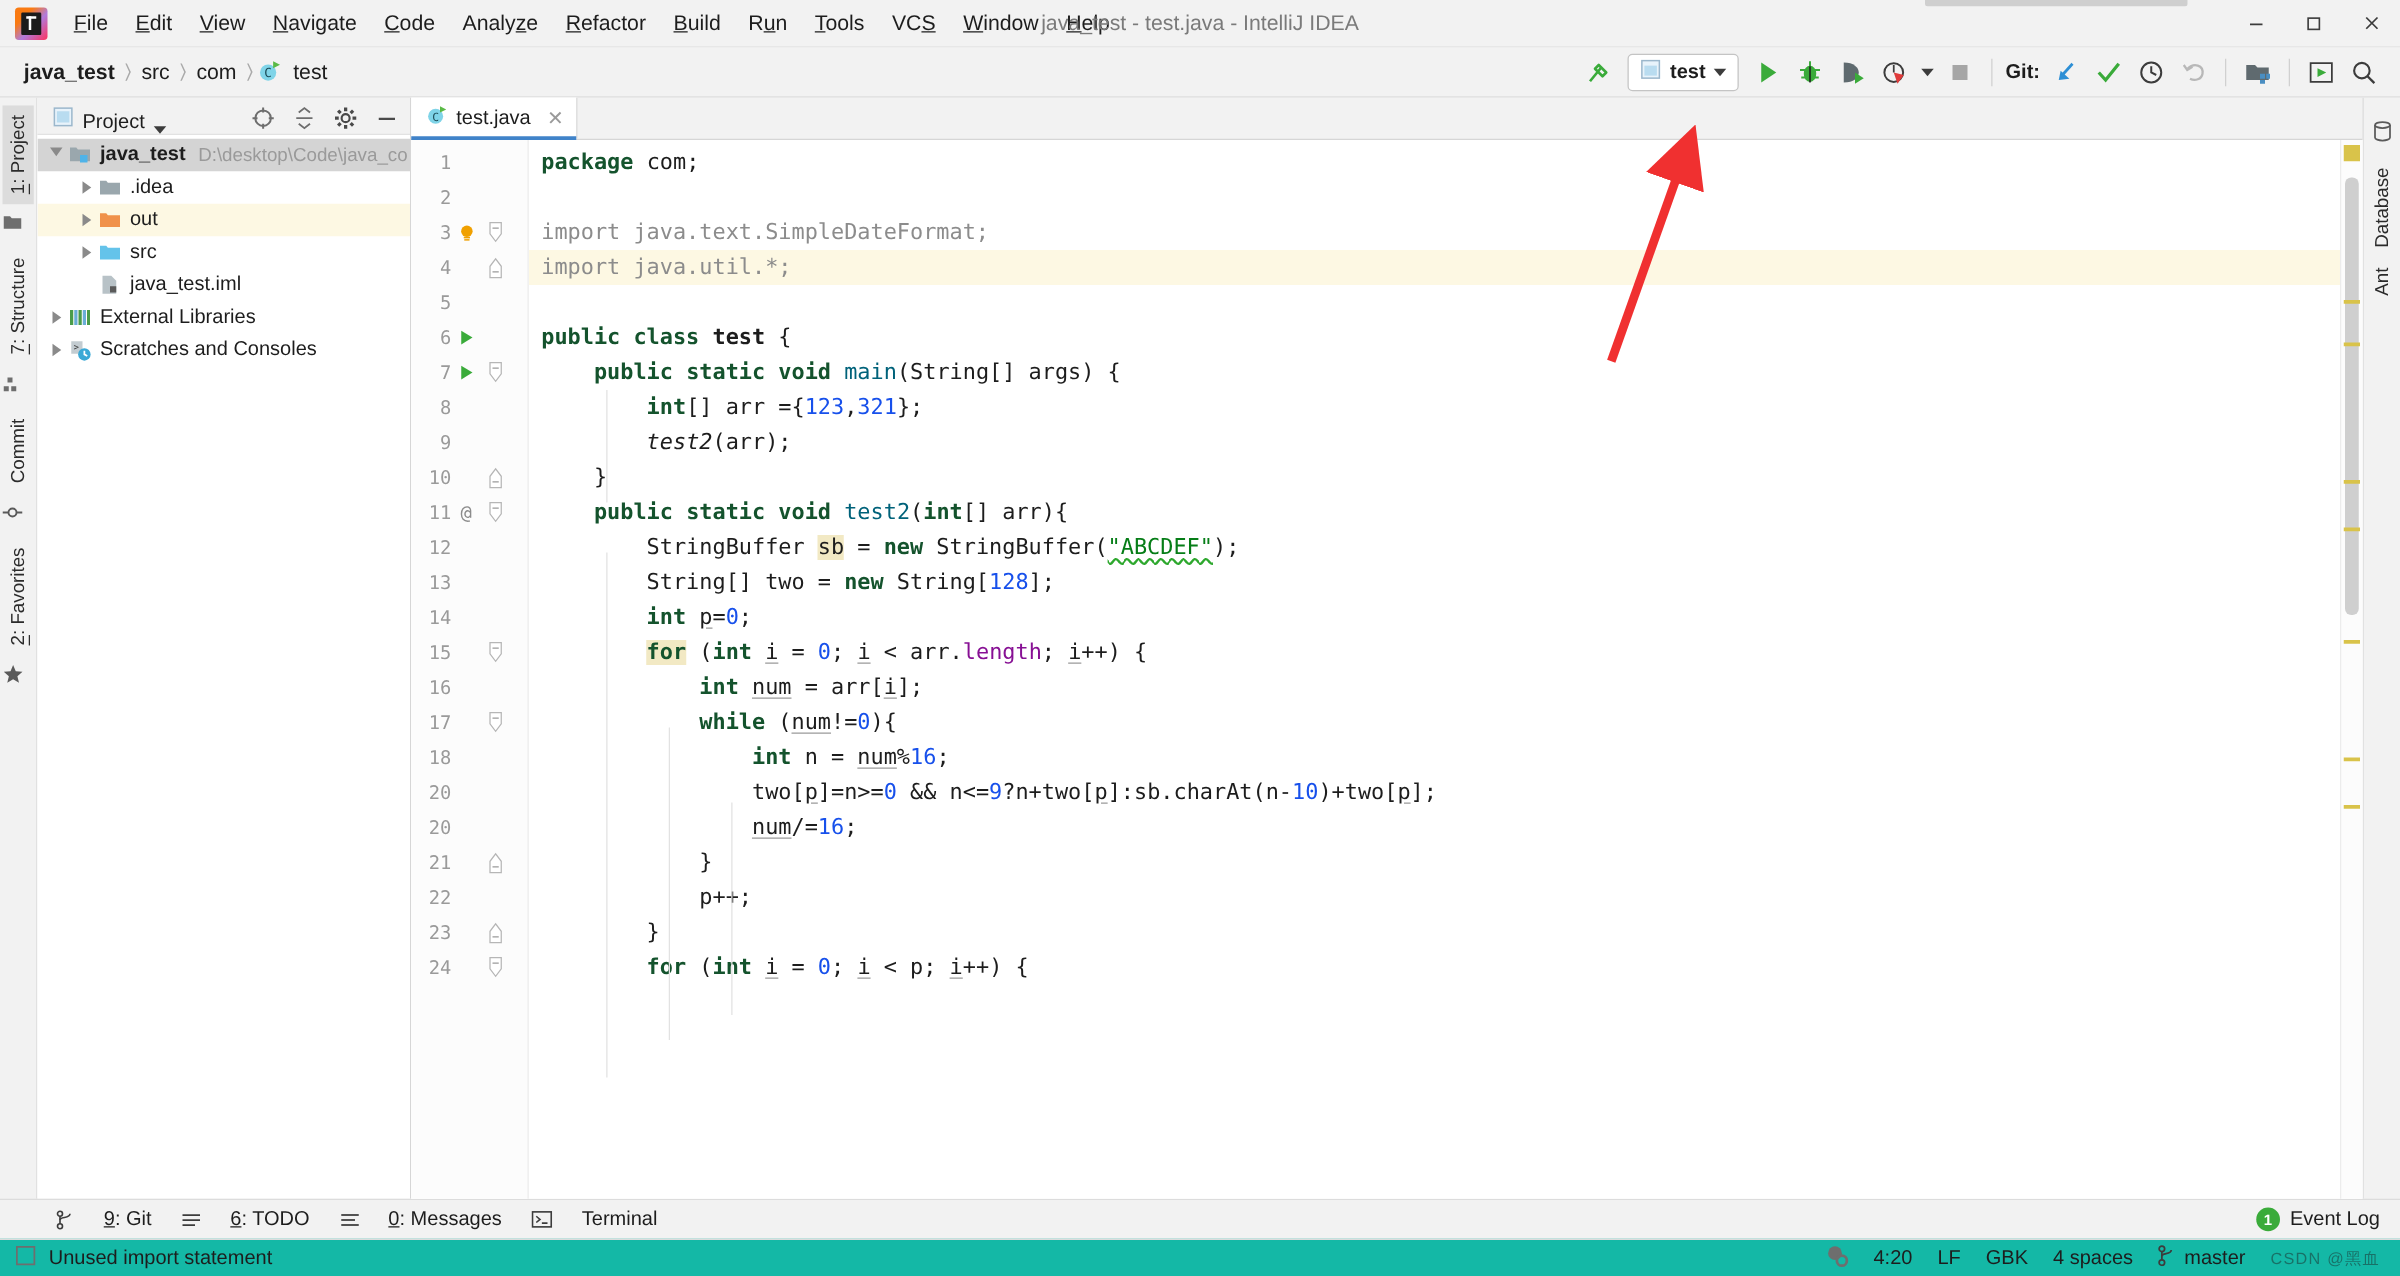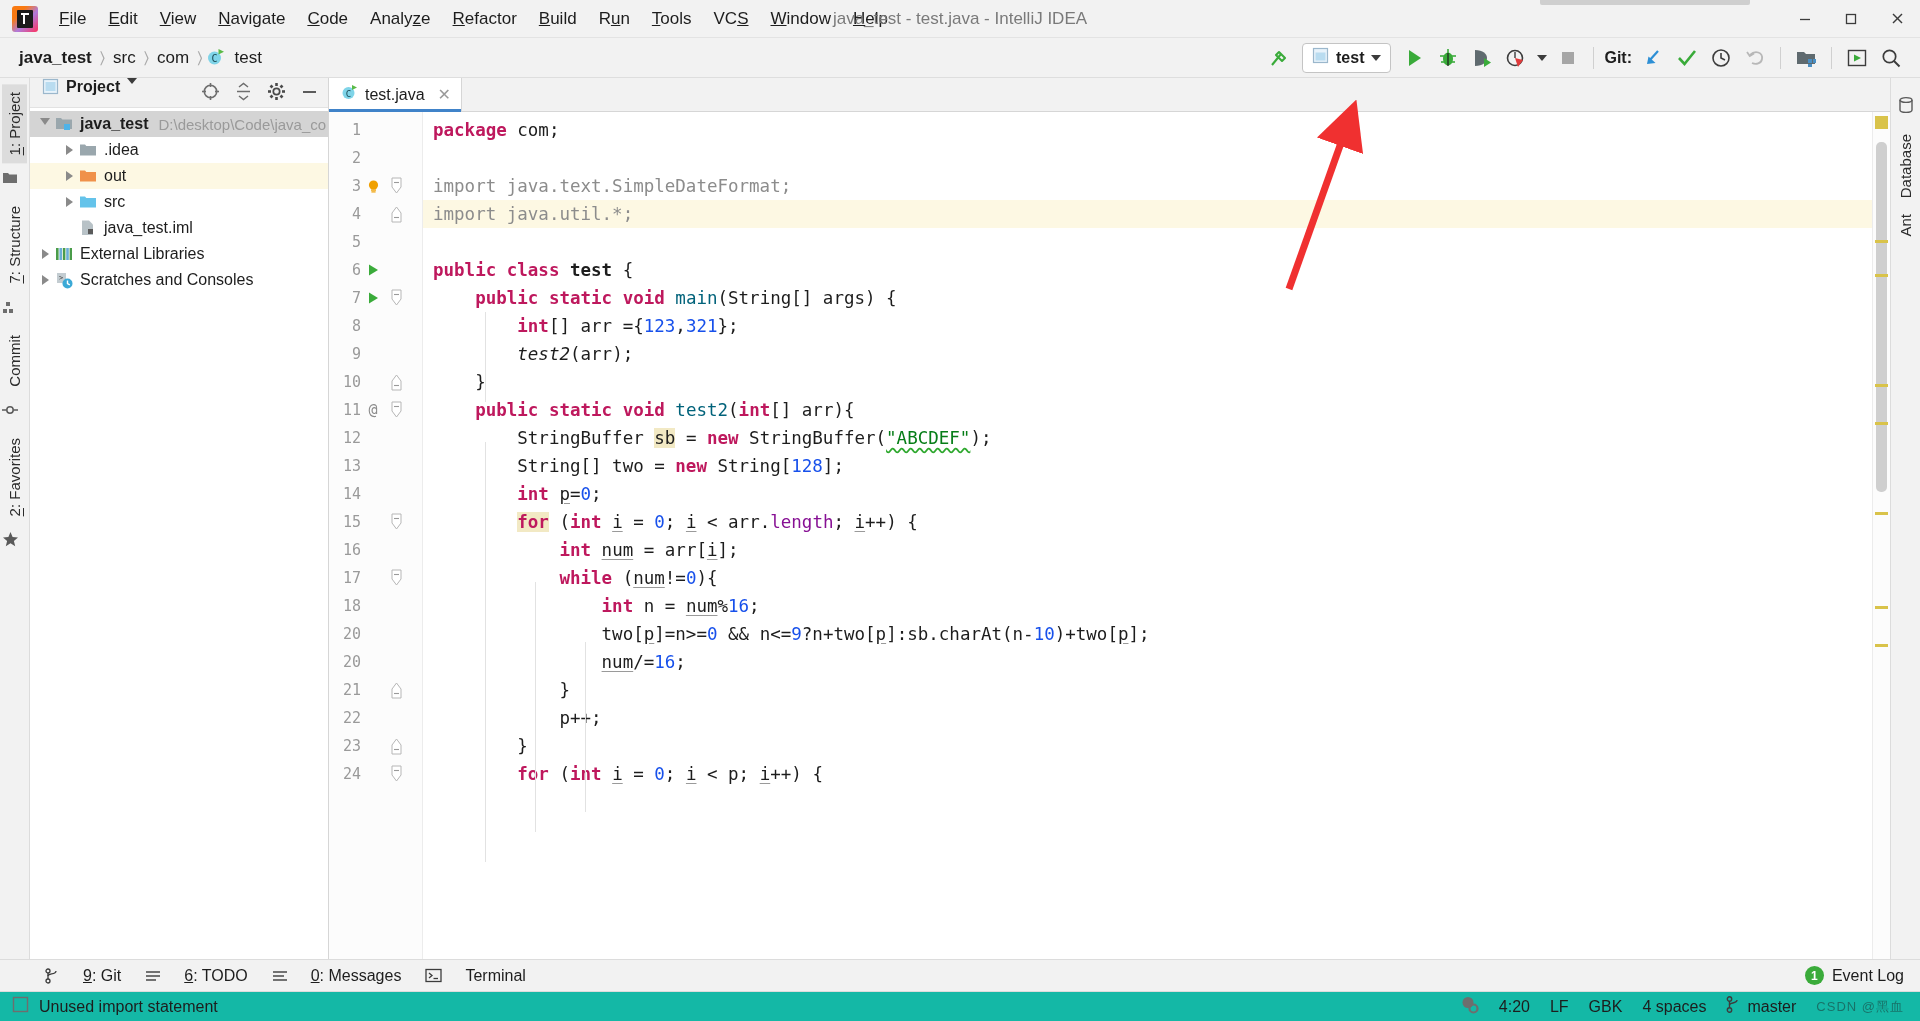--- a/index.html
+++ b/index.html
@@ -85,23 +85,23 @@
     writing-mode: vertical-rl; transform: rotate(180deg);
     font-size: 15px; padding: 8px 4px; color:#2b2b2b; white-space:nowrap;
   }
   .vtab.active { background:#dcdcdc; }
   .vtab u { text-decoration: underline; }
   .strip-ico { margin: 7px 0; }
 
   
   .projpanel { width: 299px; flex: 0 0 299px; display:flex; flex-direction:column; background:#fff; border-right:1px solid #d6d6d6; }
   .proj-head {
-    height: 30px; flex:0 0 30px; display:flex; align-items:flex-start; gap:7px;
+    height: 30px; flex:0 0 30px; display:flex; align-items:flex-end; gap:7px;
     background:#f2f2f2; border-bottom:1px solid #e2e2e2; padding: 0 6px 0 12px;
-    font-size: 16px; font-weight: 700;
+    font-size: 16px; font-weight: 400;
   }
   .proj-head .sp { margin-left:auto; }
   .proj-head .hbtn { width:26px;height:26px;display:flex;align-items:center;justify-content:center;border-radius:3px; }
   .tree { flex:1 1 auto; overflow:hidden; background:#fff; font-size:16px; padding-top: 3px; }
   .trow { display:flex; align-items:center; height: 26px; padding-left: 6px; white-space:nowrap; }
   .trow.sel { background:#d4d4d4; }
   .trow.hl  { background:#fdf8e3; }
   .twist { width:18px; flex:0 0 18px; display:flex; align-items:center; justify-content:center; }
   .twist .tri { width:0;height:0;border-top:5px solid transparent;border-bottom:5px solid transparent;border-left:7px solid #8a8a8a; }
   .twist .tri.open { border-left:5px solid transparent;border-right:5px solid transparent;border-top:7px solid #8a8a8a; }
@@ -131,21 +131,21 @@
   .gline .ln { width:32px; text-align:right; flex:0 0 32px; }
   .gline .gicon { width: 24px; flex:0 0 24px; display:flex; align-items:center; justify-content:center; }
   .gline .fold { width: 22px; flex:0 0 22px; display:flex; align-items:center; justify-content:center; }
   .code {
     flex:1 1 auto; position:relative; overflow:hidden;
     font-family:"DejaVu Sans Mono", monospace; font-size:17.5px; line-height:28px;
     padding-top:4px; white-space:pre;
   }
   .cline { height:28px; padding-left:10px; position:relative; }
   .cline.hl { background:#fdf8e3; }
-  .kw  { color:#be185d; font-weight:700; }
+  .kw  { color:#14532d; font-weight:700; }
   .str { color:#067d17; }
   .num { color:#1750eb; }
   .mth { color:#00627a; }
   .fld { color:#871094; }
   .gry { color:#8c8c8c; }
   .itl { font-style: italic; }
   .hlw { background:#f2e9c4; }
   .undl { text-decoration: underline; text-decoration-color:#9a9a9a; text-underline-offset:3px; }
   .wavy { text-decoration: underline; text-decoration-style: wavy; text-decoration-color:#2ea82e; text-underline-offset:3px; }
 

